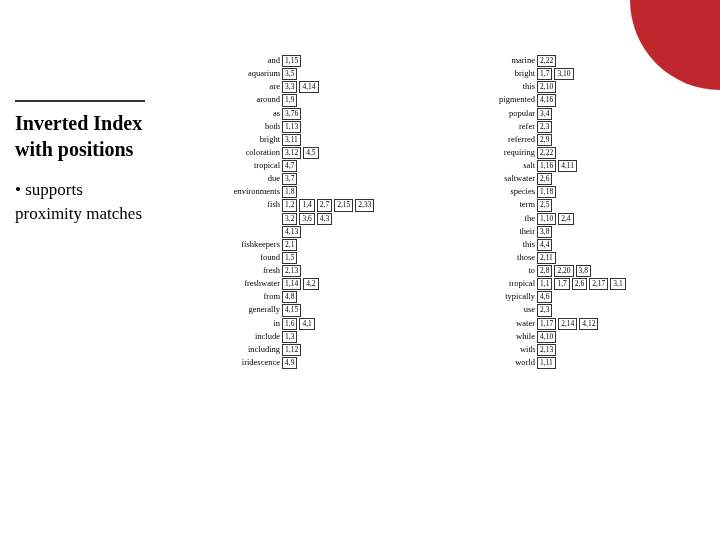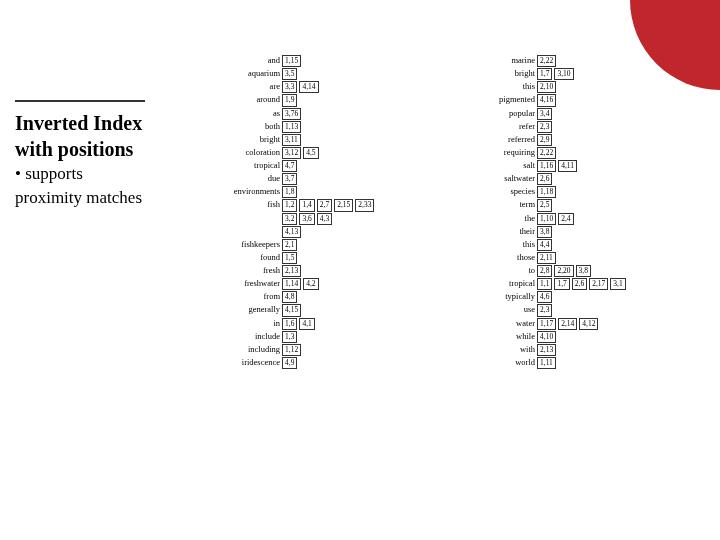--- a/index.html
+++ b/index.html
@@ -34,21 +34,21 @@
       width: 130px;
       height: 2px;
       background: #333;
       margin-bottom: 8px;
     }
 
     .title-text {
       font-size: 20px;
       font-weight: bold;
       line-height: 1.3;
-      margin-bottom: 0;
+      margin-bottom: 16px;
     }
 
     .bullet-text {
       font-size: 17px;
       line-height: 1.4;
     }
 
     
     .index-area {
       position: absolute;

